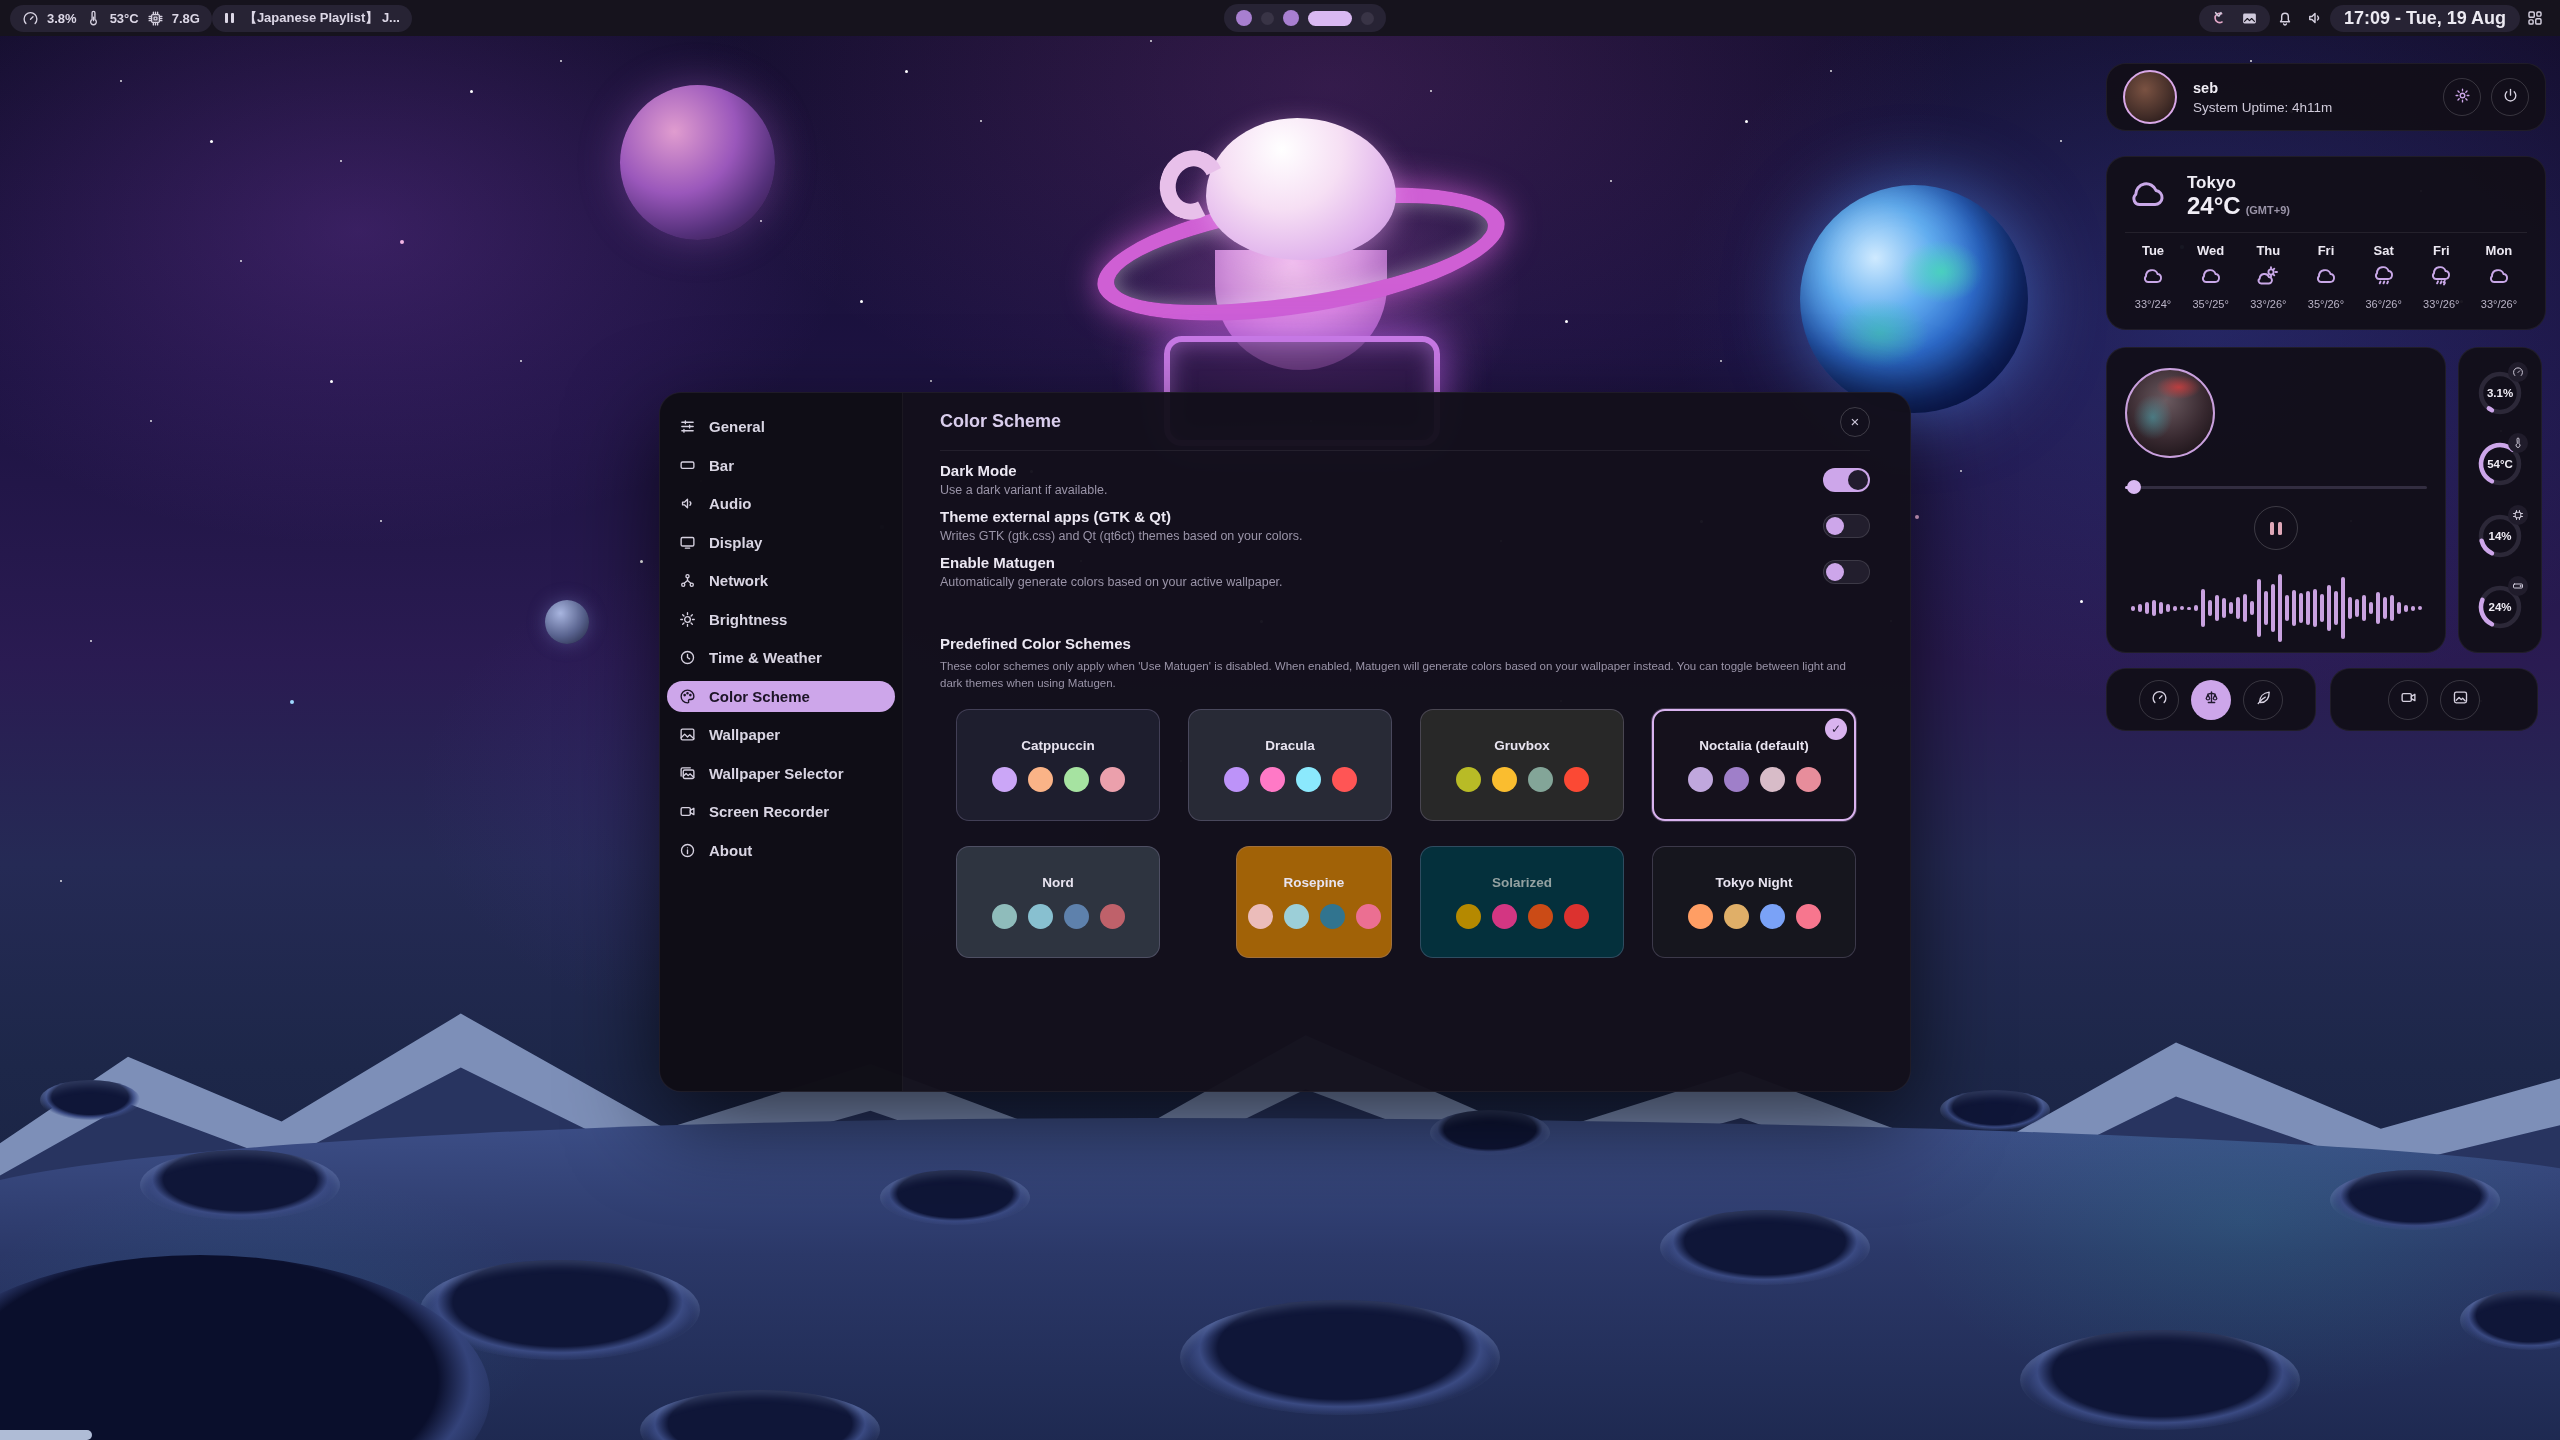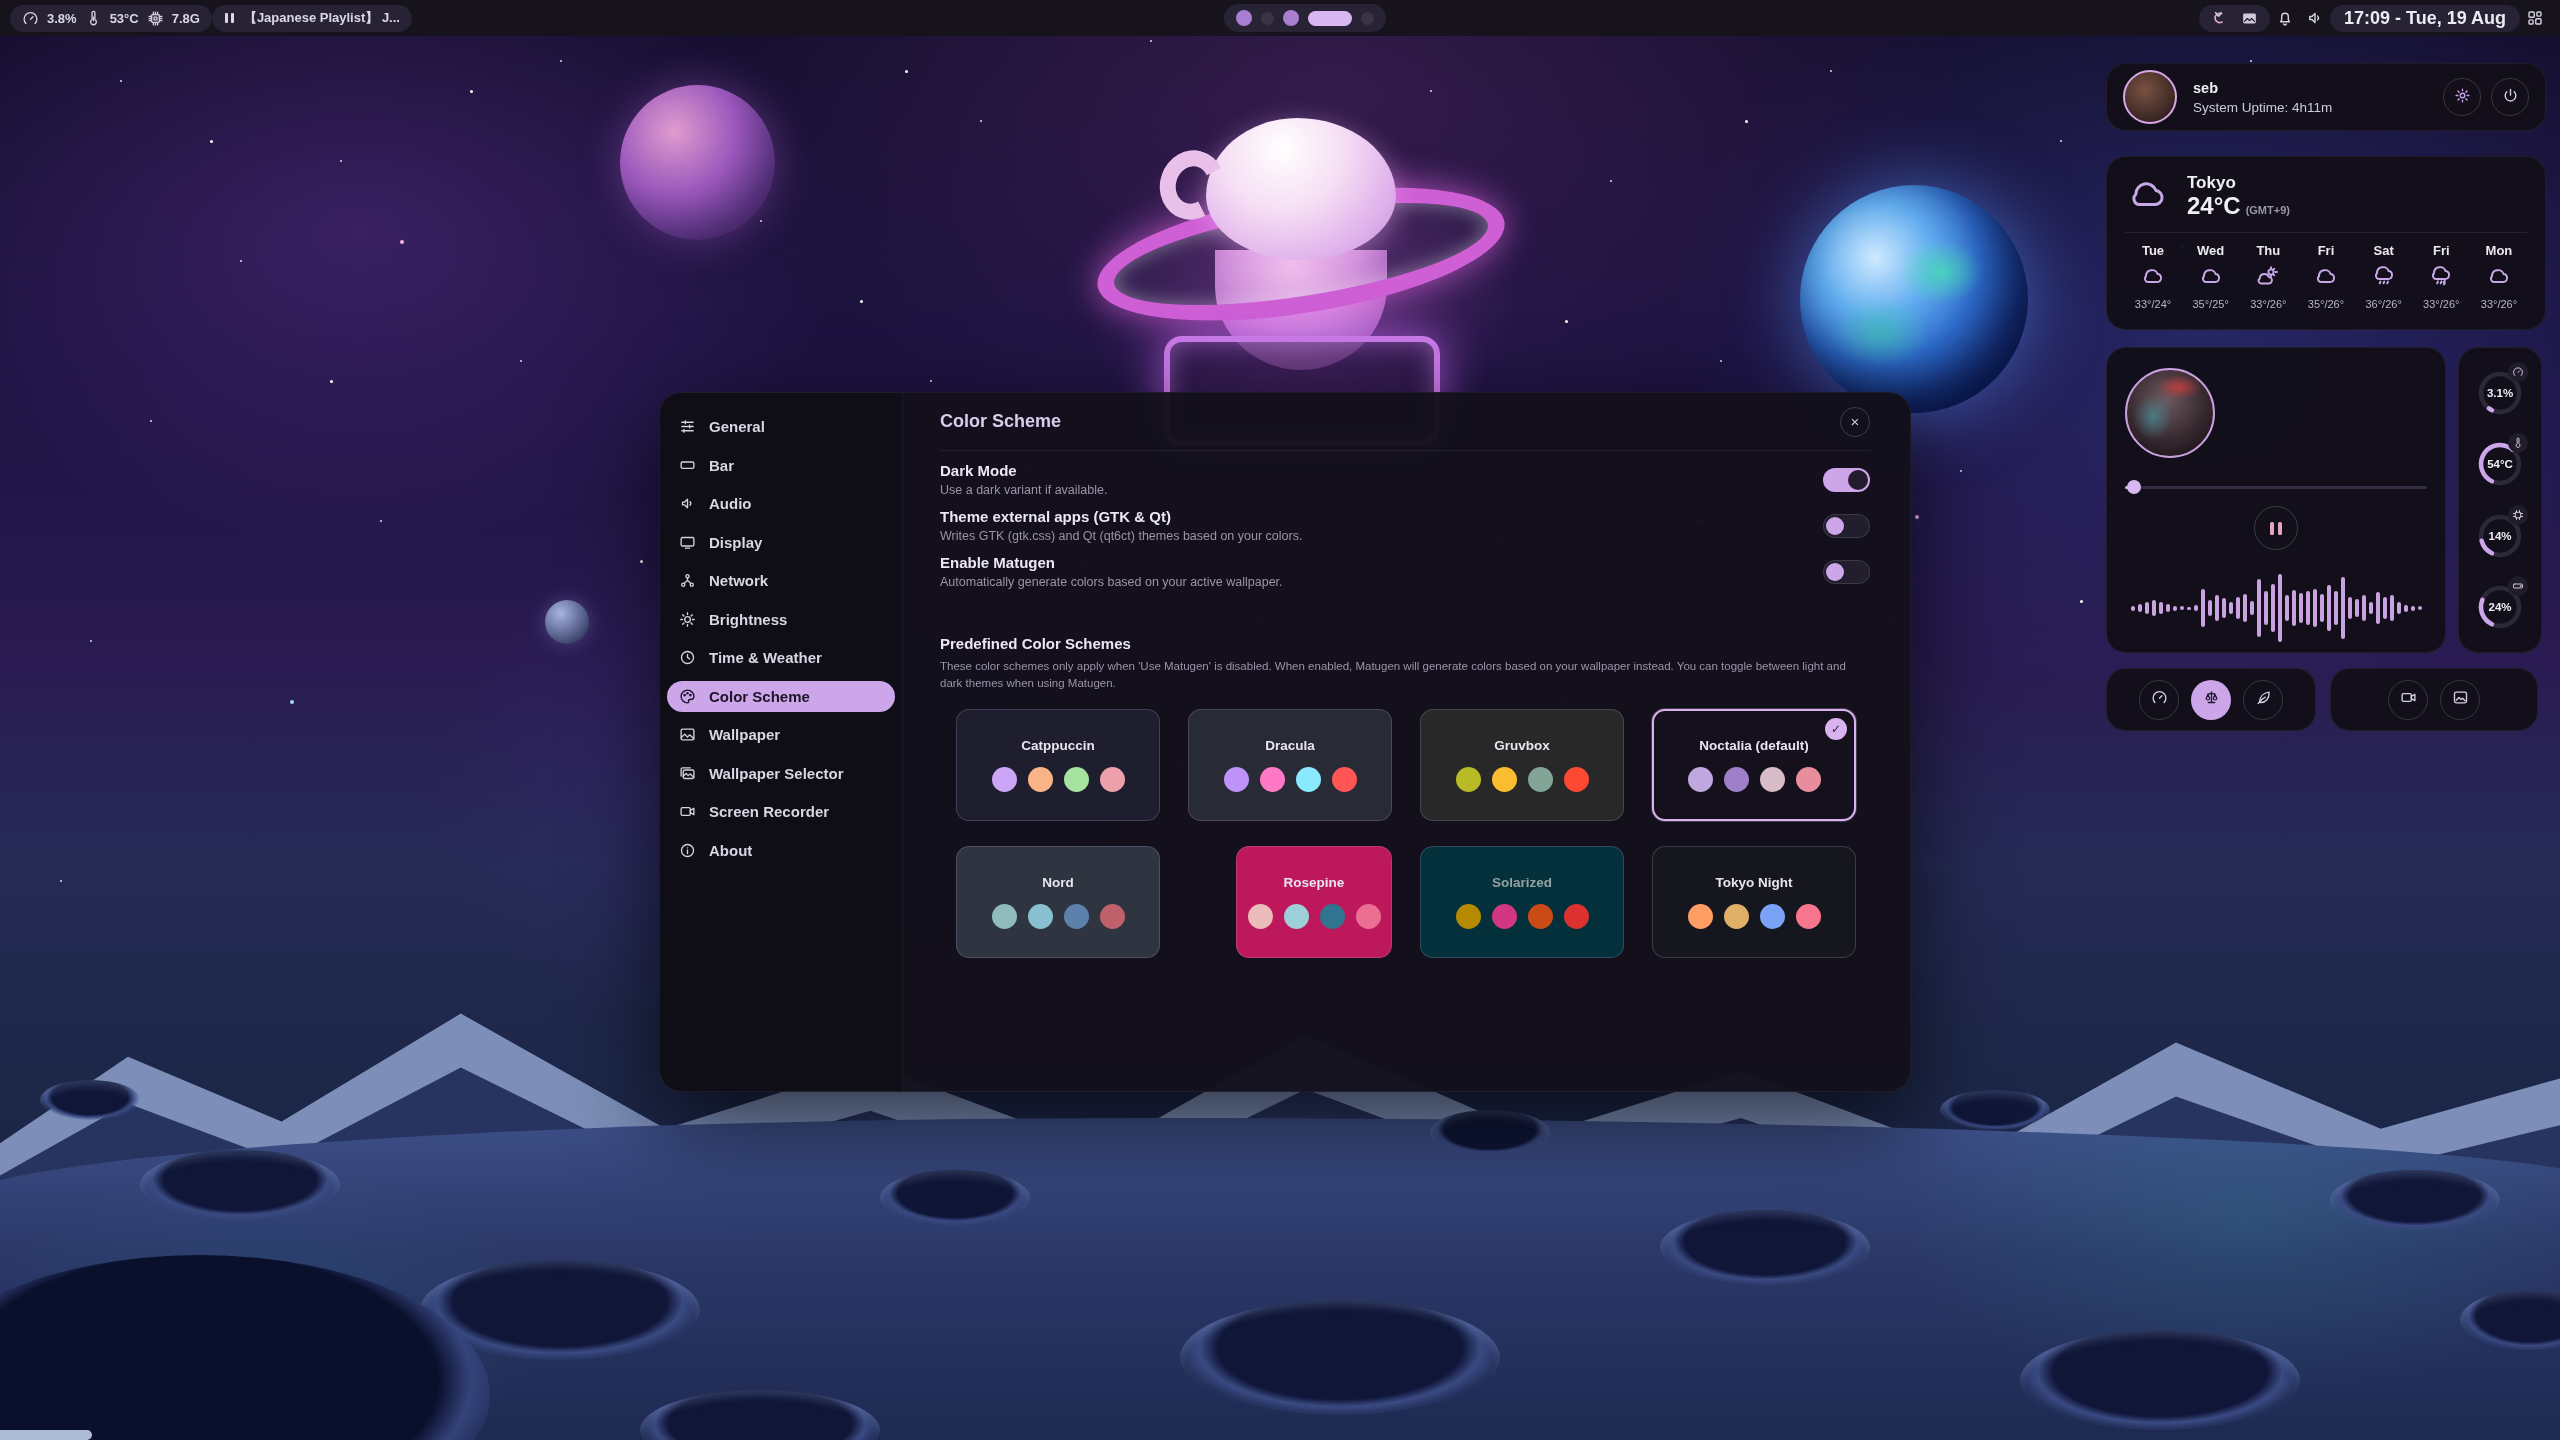--- a/index.html
+++ b/index.html
@@ -513,21 +513,21 @@
       </div>
       <div class="scheme" style="background: rgb(46, 52, 64);">
         <span class="scheme-name" style="color: rgb(232, 228, 240);">Nord</span>
         <div class="swatches">
             <span class="swatch" style="background: rgb(143, 188, 187);"></span>
             <span class="swatch" style="background: rgb(136, 192, 208);"></span>
             <span class="swatch" style="background: rgb(94, 129, 172);"></span>
             <span class="swatch" style="background: rgb(191, 97, 106);"></span>
           </div>
       </div>
-      <div class="scheme" style="background: #be185d; margin-left: 48px;">
+      <div class="scheme" style="background: #a16207; margin-left: 48px;">
         <span class="scheme-name" style="color: rgb(232, 228, 240);">Rosepine</span>
         <div class="swatches">
             <span class="swatch" style="background: rgb(235, 188, 186);"></span>
             <span class="swatch" style="background: rgb(156, 207, 216);"></span>
             <span class="swatch" style="background: rgb(49, 116, 143);"></span>
             <span class="swatch" style="background: rgb(235, 111, 146);"></span>
           </div>
       </div>
       <div class="scheme" style="background: rgb(4, 48, 60);">
         <span class="scheme-name" style="color: rgb(147, 161, 161);">Solarized</span>

